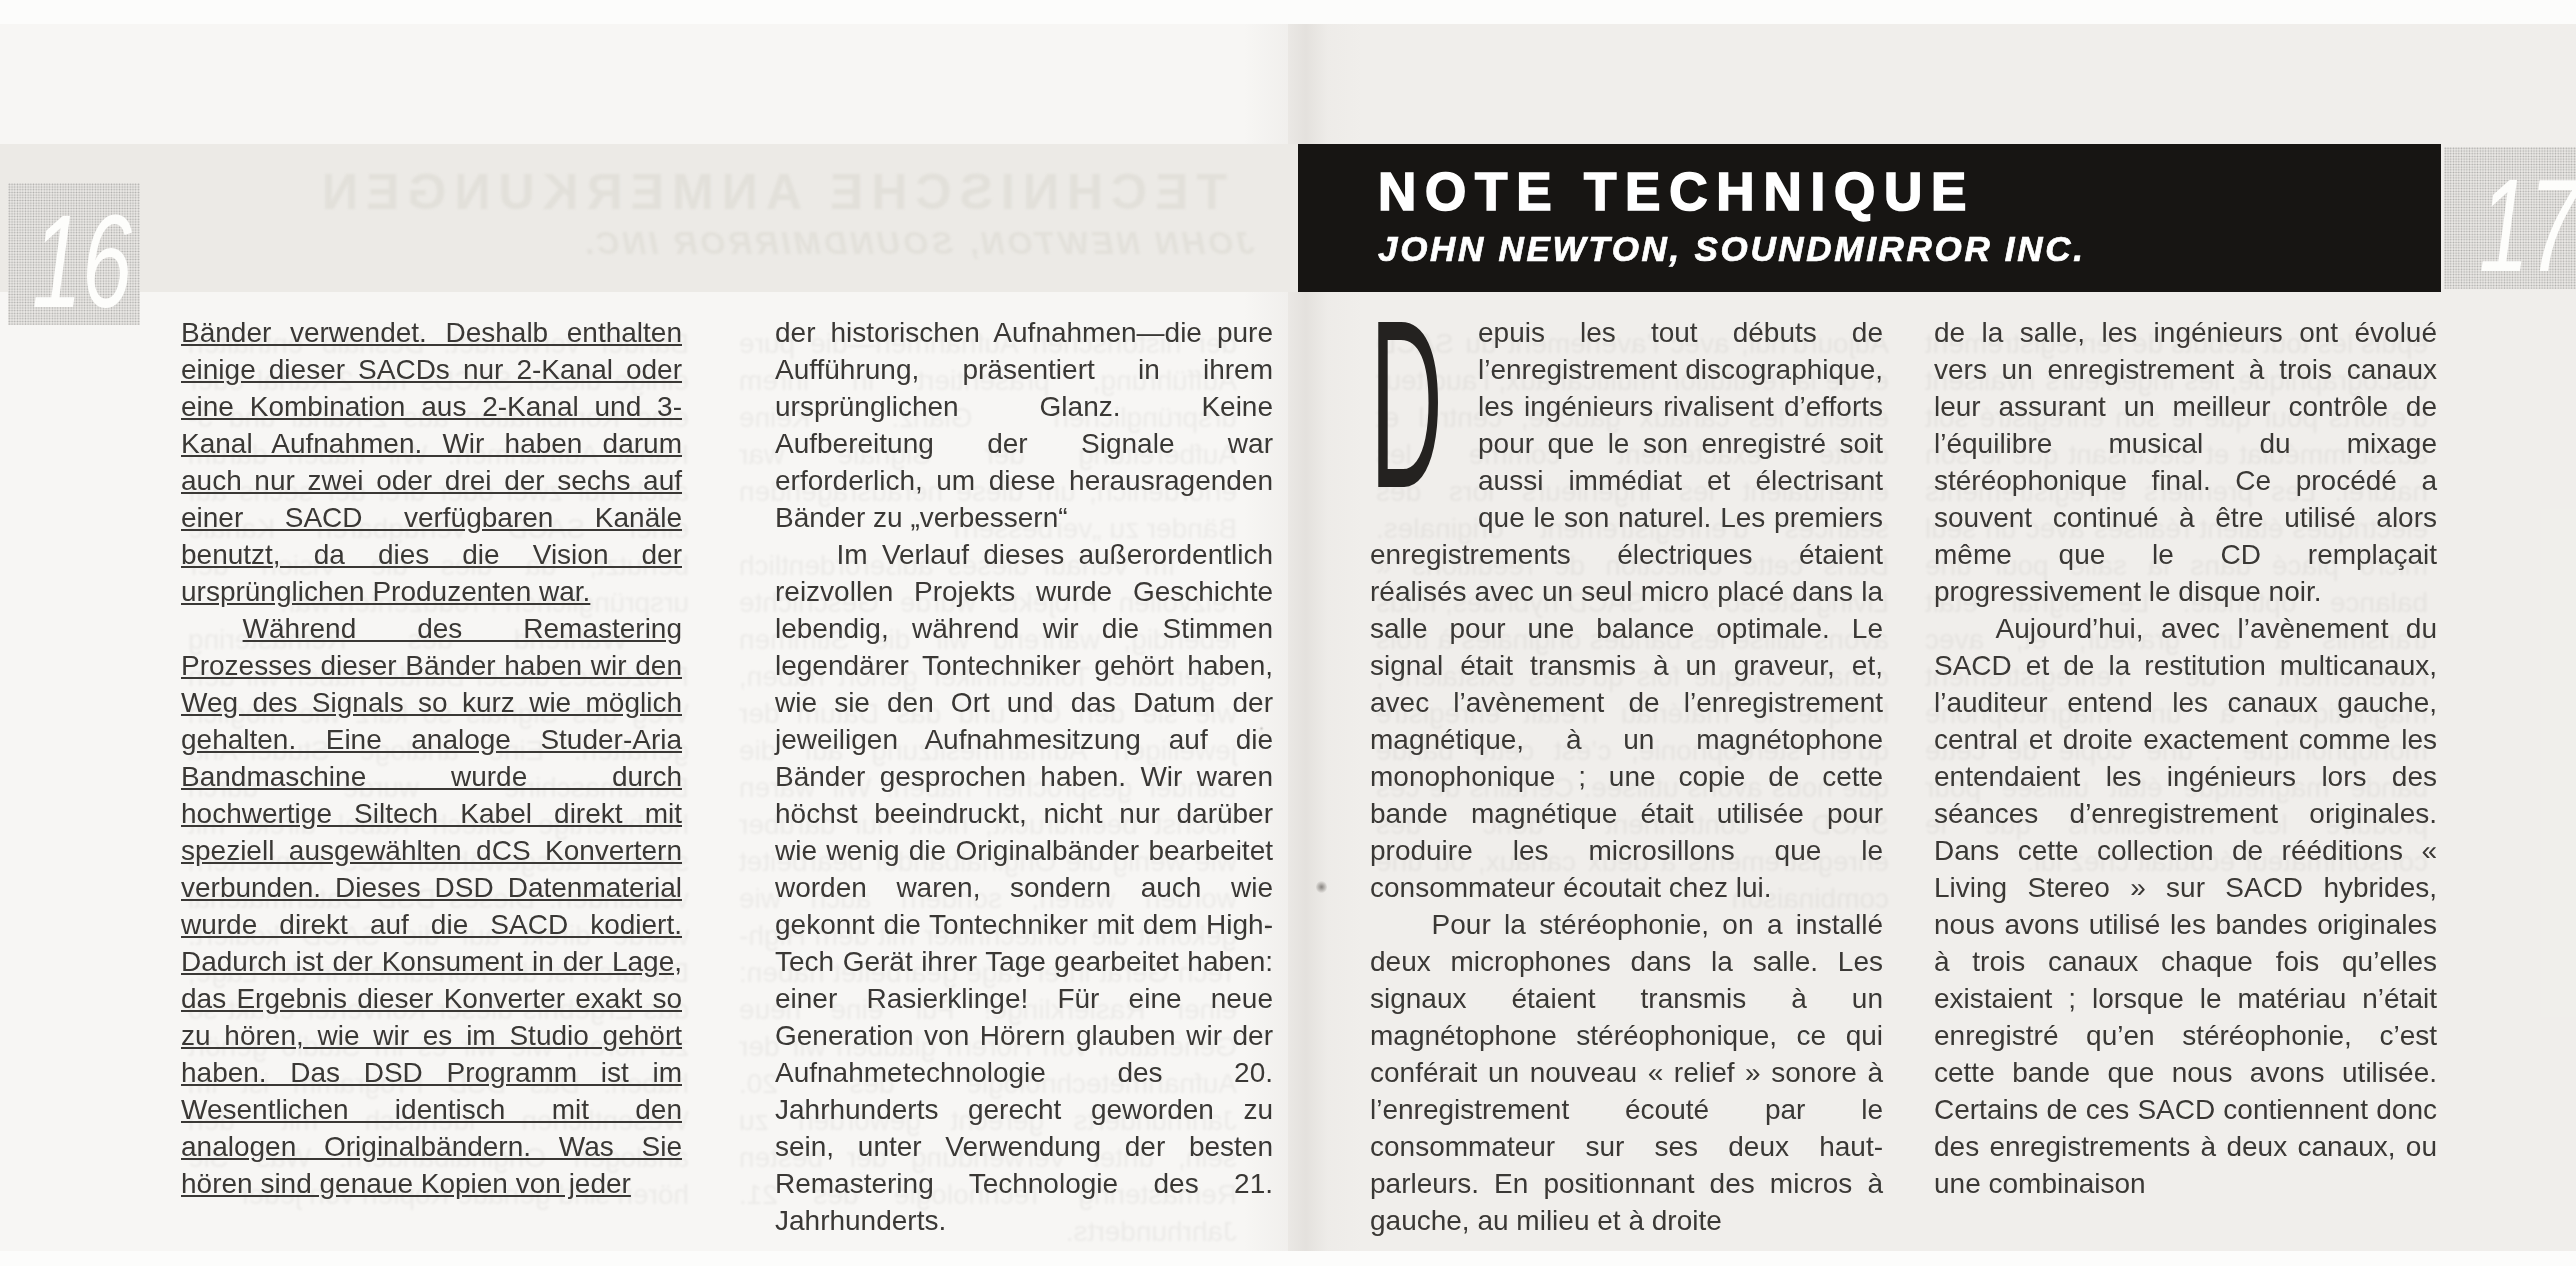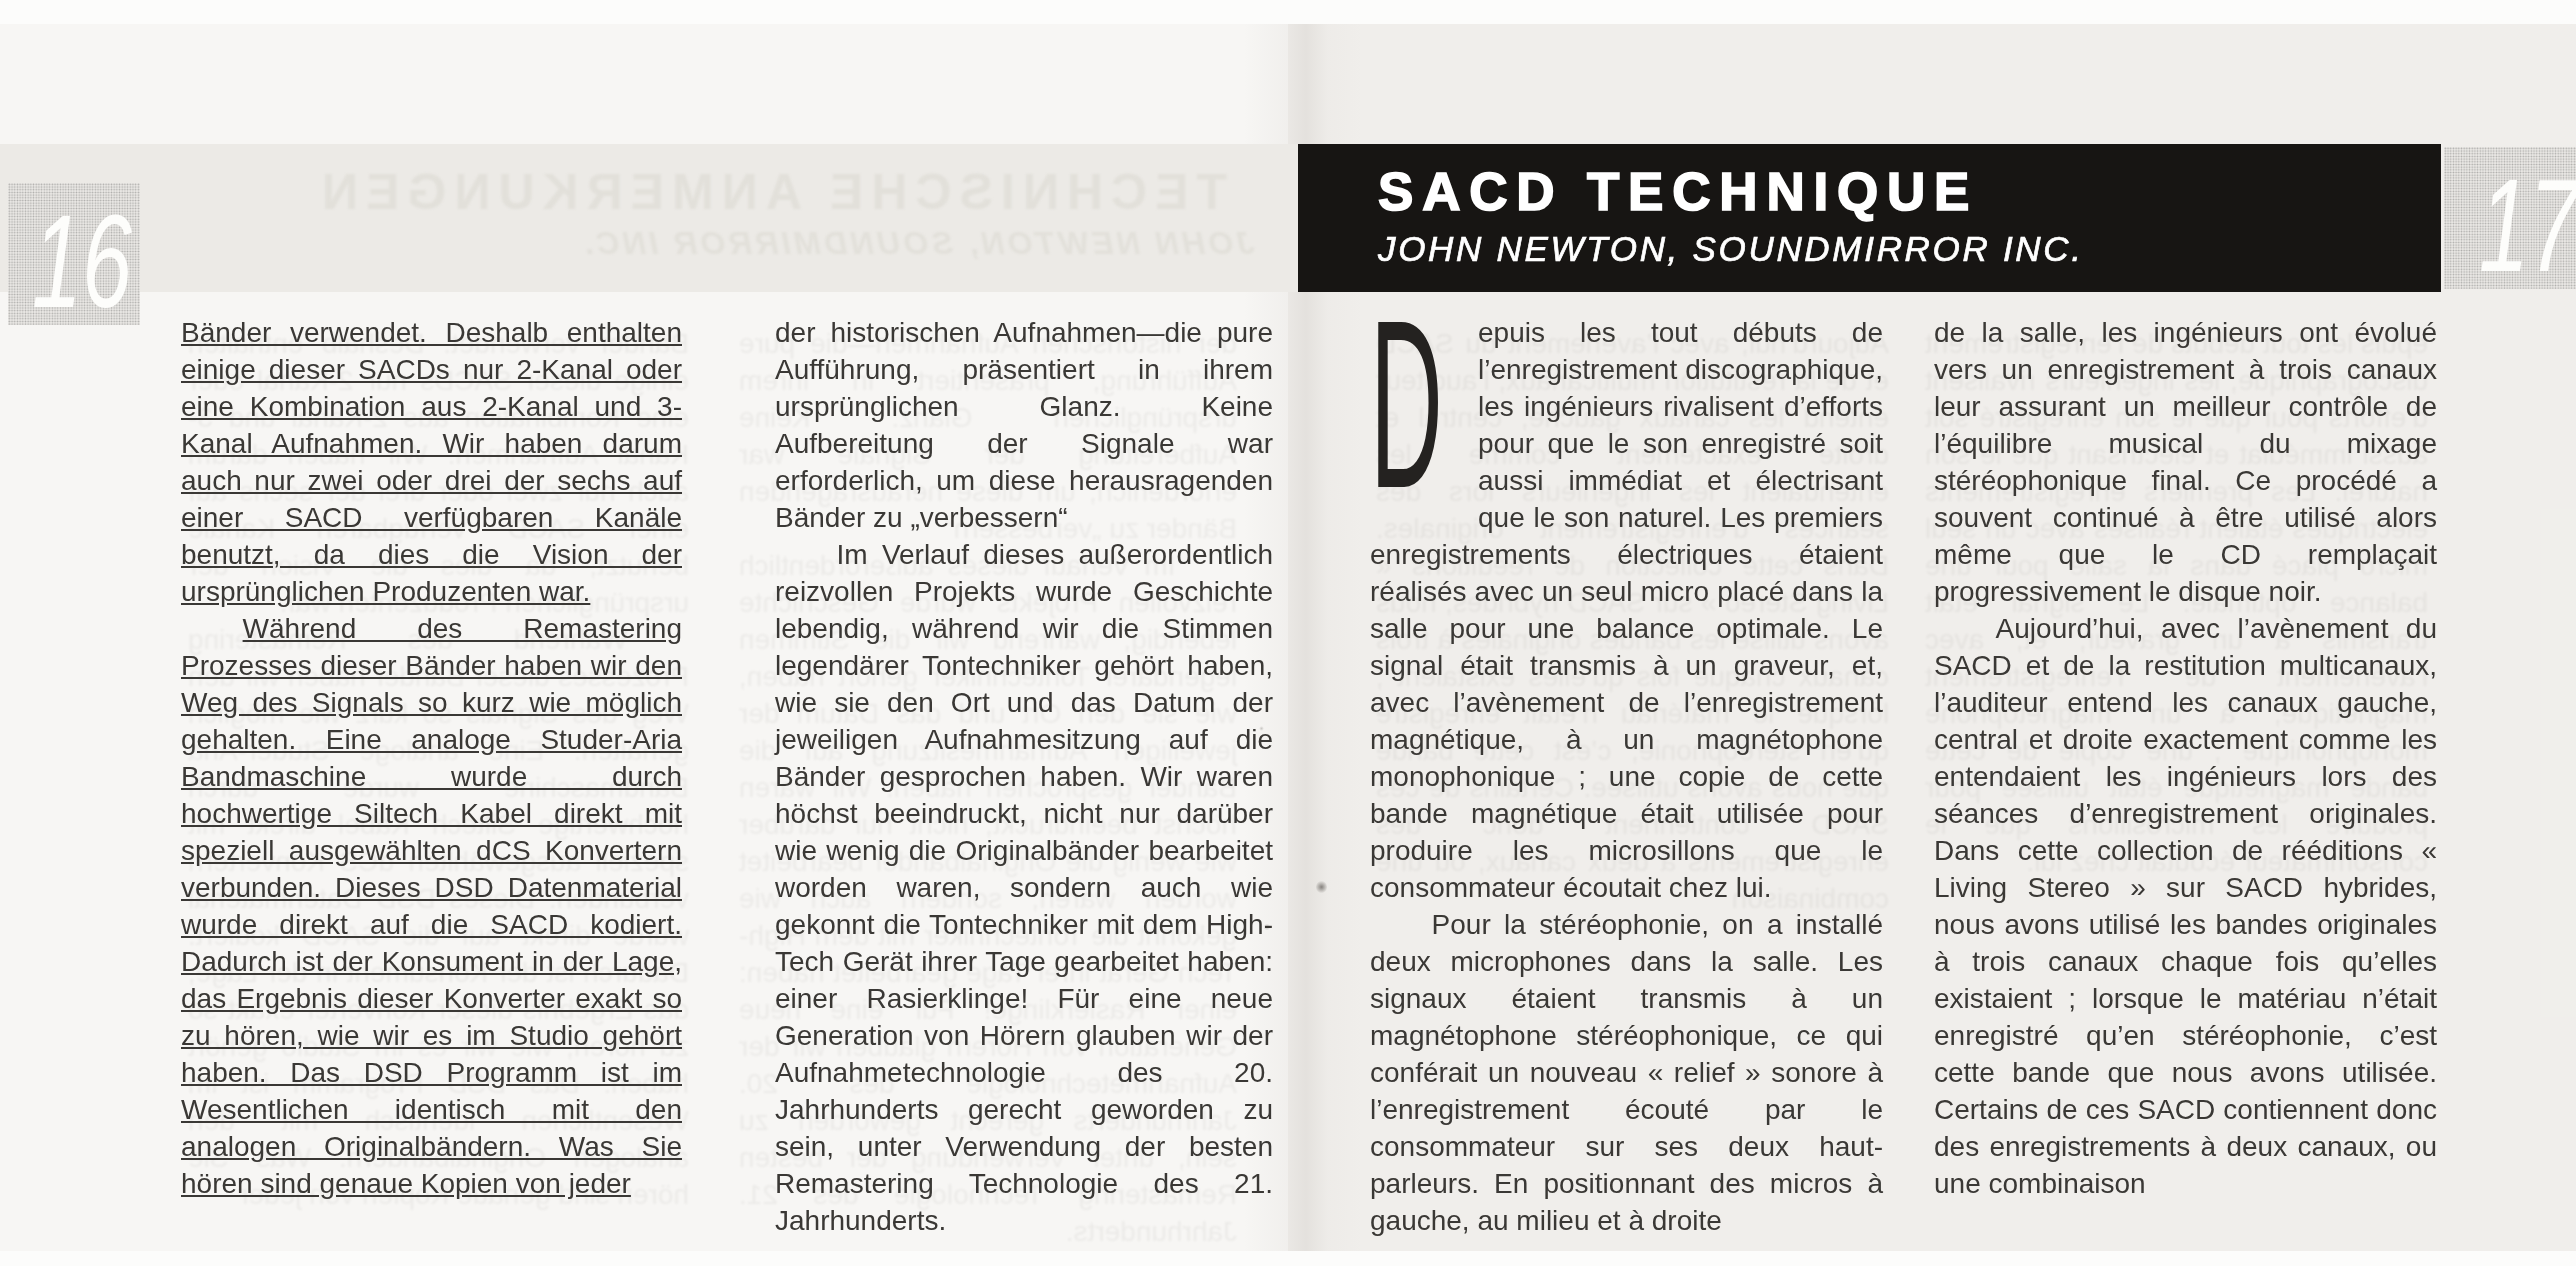--- a/index.html
+++ b/index.html
@@ -61,21 +61,21 @@
   .ghost-sub   { left:688px; width:567px; top:225px; font-size:32px; font-style:italic; letter-spacing:3.4px; }
 
   
   .note-title {
     position:absolute; left:1378px; top:161px;
     font-size:53px; font-weight:bold; letter-spacing:8.8px;
     color:#ffffff; -webkit-text-stroke:1.7px #ffffff; white-space:nowrap;
   }
   .note-sub {
     position:absolute; left:1378px; top:229px;
-    font-size:35px; font-weight:normal; font-style:italic; letter-spacing:2.7px;
+    font-size:35px; font-weight:bold; font-style:italic; letter-spacing:2.7px;
     color:#ffffff; -webkit-text-stroke:0.7px #ffffff; white-space:nowrap;
   }
 
   
   .col {
     position:absolute; top:314px;
     font-size:28px; line-height:37px;
     color:#3a3835; text-align:justify;
   }
   .col p { margin:0; padding:0; }
@@ -118,21 +118,21 @@
 
   <div class="strip-top"></div>
   <div class="strip-bottom"></div>
 
   <div class="band-light"></div>
   <div class="band-dark"></div>
 
   <div class="ghost-title">TECHNISCHE ANMERKUNGEN</div>
   <div class="ghost-sub">JOHN NEWTON, SOUNDMIRROR INC.</div>
 
-  <div class="note-title">SACD TECHNIQUE</div>
+  <div class="note-title">NOTE TECHNIQUE</div>
   <div class="note-sub">JOHN NEWTON, SOUNDMIRROR INC.</div>
 
   <div class="pagenum-square" id="sq16">
     <div class="pagenum">16</div>
   </div>
   <div class="pagenum-square" id="sq17">
     <div class="pagenum">17</div>
   </div>
 
   <div class="ghost-col" id="ghostL1">

